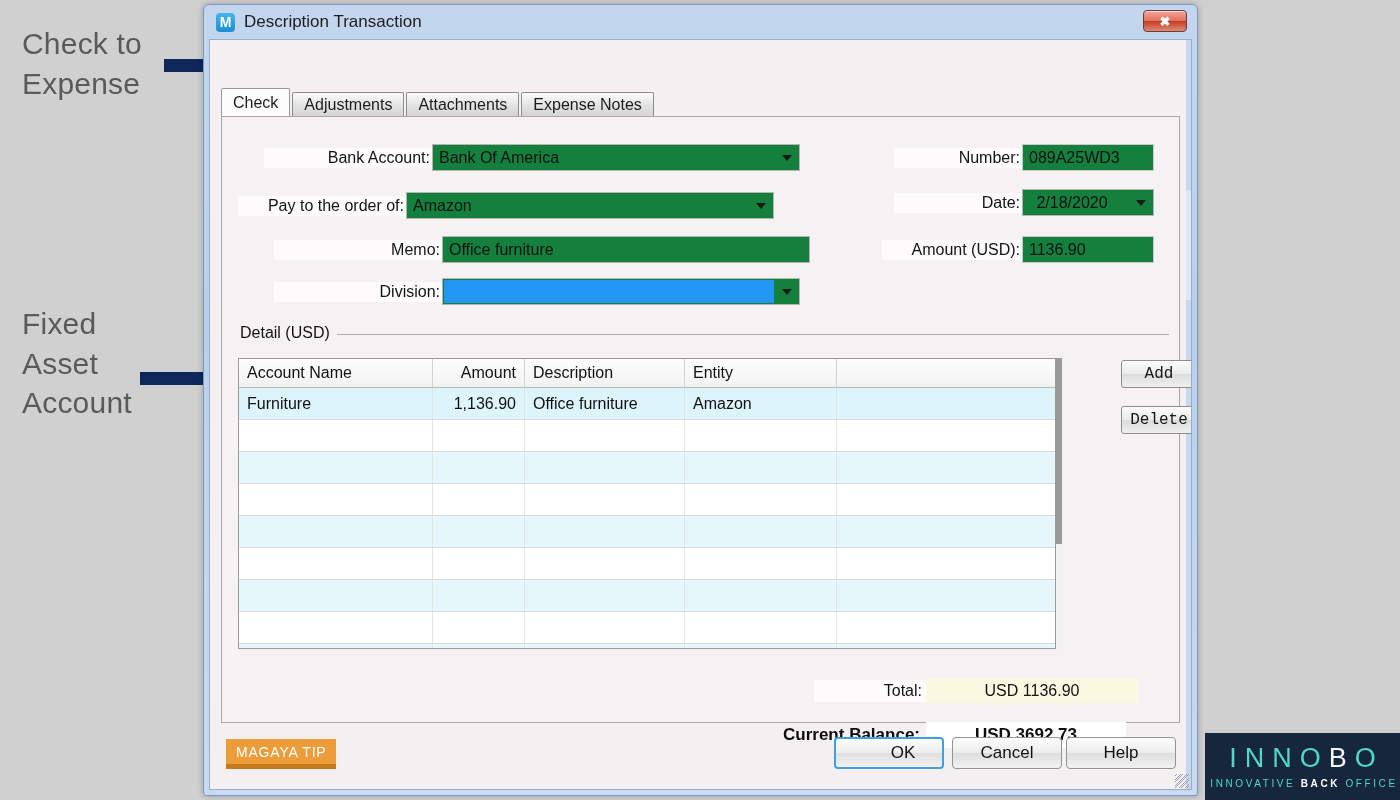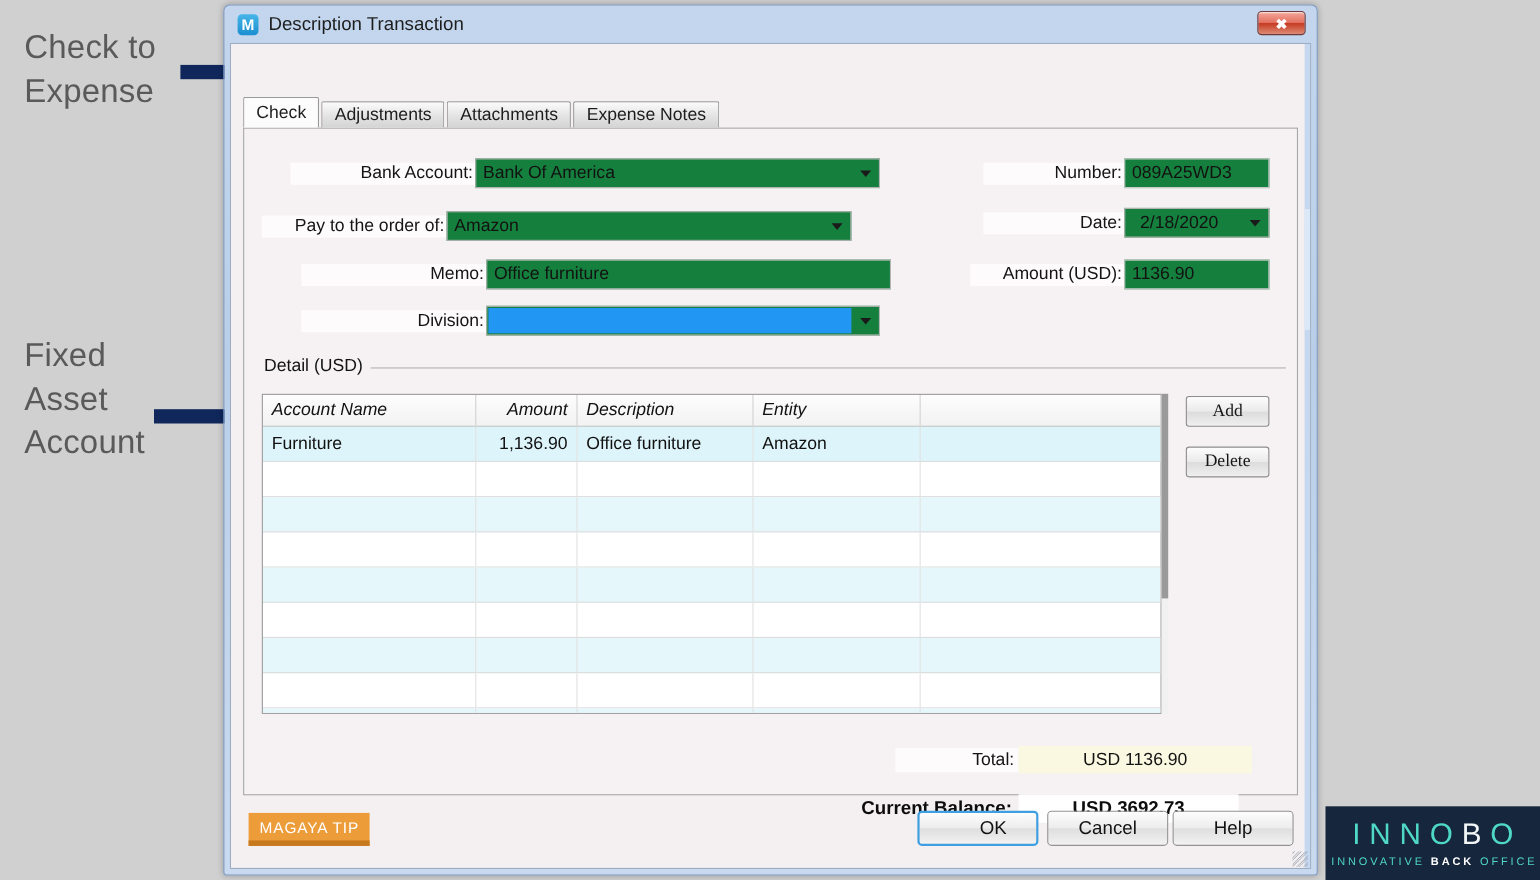--- a/index.html
+++ b/index.html
@@ -224,21 +224,20 @@
     width: 818px; height: 291px;
     border: 1px solid #9a9a9a;
     background: #fff;
     overflow: hidden;
   }
   #grid-head {
     display: flex;
     height: 29px;
     background: linear-gradient(180deg,#fdfdfd 0%,#f2f2f2 100%);
     border-bottom: 1px solid #b9b9b9;
-    font-style: italic;
   }
   #grid-head .hc {
     font-size: 16px;
     color: #111;
     display: flex; align-items: center;
     padding: 0 8px;
     border-right: 1px solid #d2d2d2;
     cursor: pointer;
     font-family: "Liberation Sans", sans-serif;
   }
@@ -275,21 +274,22 @@
   
   .sidebtn {
     position: absolute;
     width: 76px; height: 28px;
     border: 1px solid #8d8d8d;
     border-radius: 3px;
     background: linear-gradient(180deg,#fcfcfc 0%,#eaeaea 50%,#dcdcdc 51%,#efefef 100%);
     font-size: 16px; color: #161616;
     display: flex; align-items: center; justify-content: center;
     cursor: pointer;
-    font-family: Liberation Serif, serif;
+    font-family: Liberation Mono, monospace;
+    margin-left: 43px;
   }
   #btn-add { left: 868px; top: 320px; }
   #btn-delete { left: 868px; top: 366px; }
 
   
   #total-row, #balance-row { position: absolute; display: flex; align-items: center; }
   #total-row { left: 604px; top: 638px; }
   #balance-row { left: 518px; top: 682px; }
   #total-row .tlabel {
     width: 112px; text-align: right; font-size: 16px; color: #131313;

